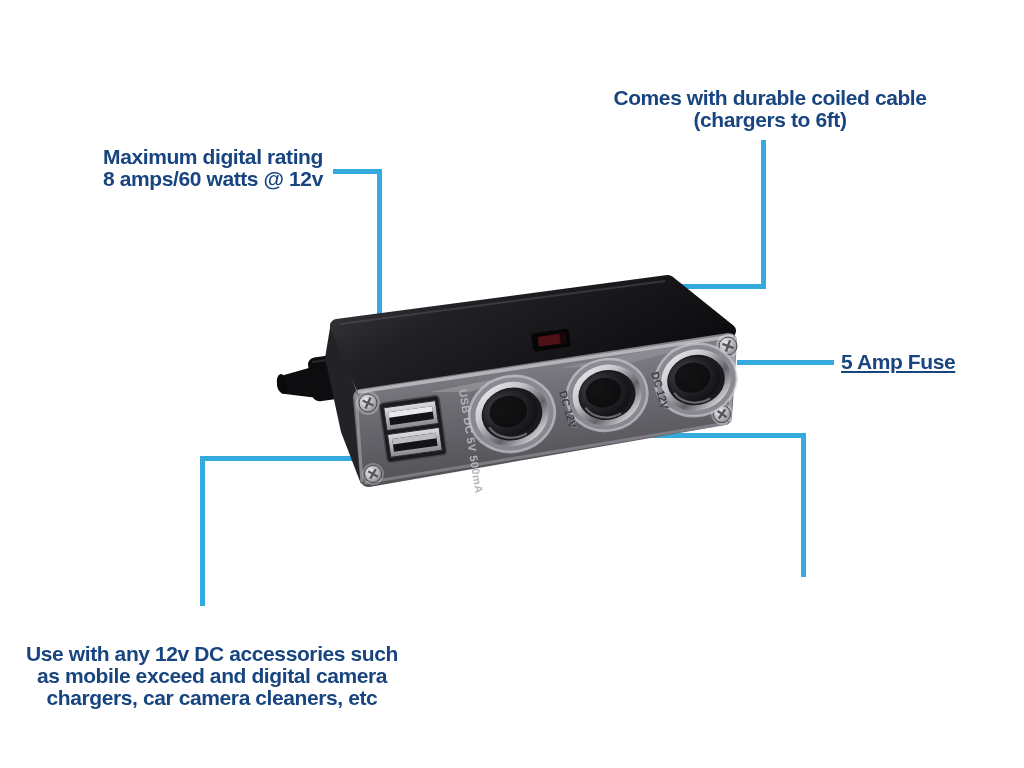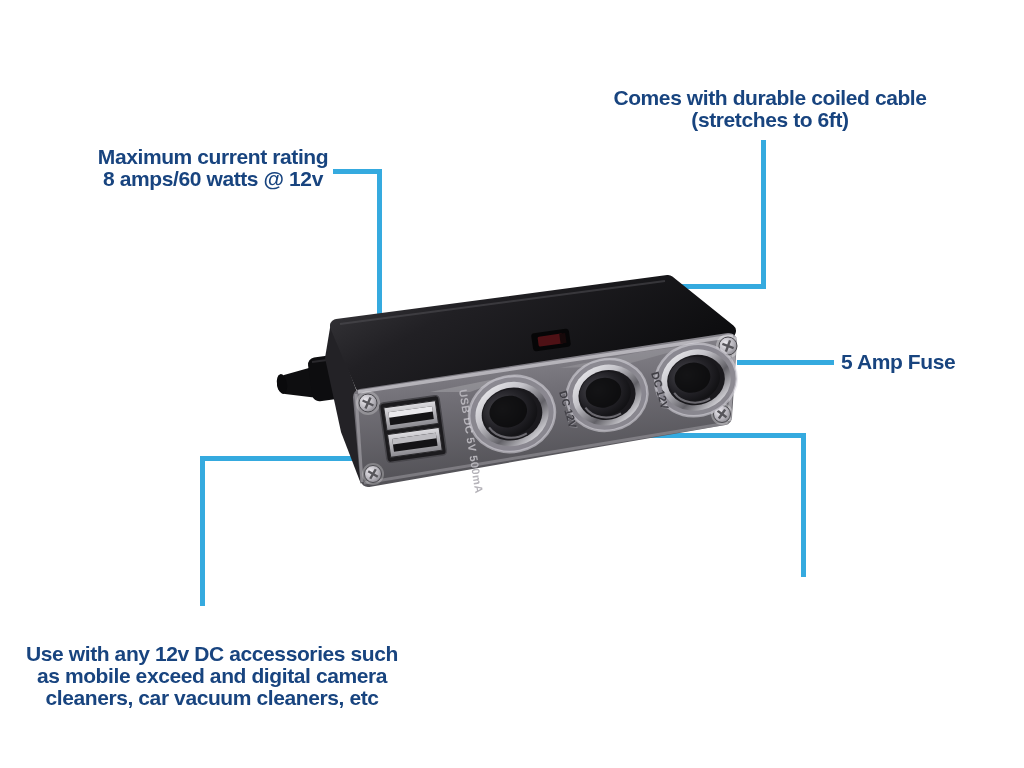--- a/index.html
+++ b/index.html
@@ -13,37 +13,37 @@
   .seg{position:absolute;background:var(--line,#35aadf);}
   svg{position:absolute;left:0;top:0;}
 </style>
 </head>
 <body>
 
 <div class="canvas">
 
   <div class="caption" style="left:770px;top:87px;">
     <div>Comes with durable coiled cable</div>
-    <div>(stretches to 6ft)</div>
+    <div>(chargers to 6ft)</div>
   </div>
 
   <div class="caption" style="left:213px;top:146px;">
-    <div>Maximum current rating</div>
+    <div>Maximum digital rating</div>
     <div>8 amps/60 watts @ 12v</div>
   </div>
 
-  <div class="caption left-align" style="left:841px;top:351px;">
+  <div class="caption left-align" style="left:841px;top:351px;text-decoration:underline;">
     <div>5 Amp Fuse</div>
   </div>
 
 
   <div class="caption" style="left:212px;top:643px;">
     <div>Use with any 12v DC accessories such</div>
     <div>as mobile exceed and digital camera</div>
-    <div>cleaners, car vacuum cleaners, etc</div>
+    <div>chargers, car camera cleaners, etc</div>
   </div>
 
   <div class="seg" style="left:333px;top:169px;width:49px;height:5px;"></div>
   <div class="seg" style="left:377px;top:169px;width:5px;height:156px;"></div>
 
   <div class="seg" style="left:761px;top:140px;width:5px;height:149px;"></div>
   <div class="seg" style="left:673px;top:284px;width:93px;height:5px;"></div>
 
   <div class="seg" style="left:737px;top:360px;width:97px;height:5px;"></div>
 

